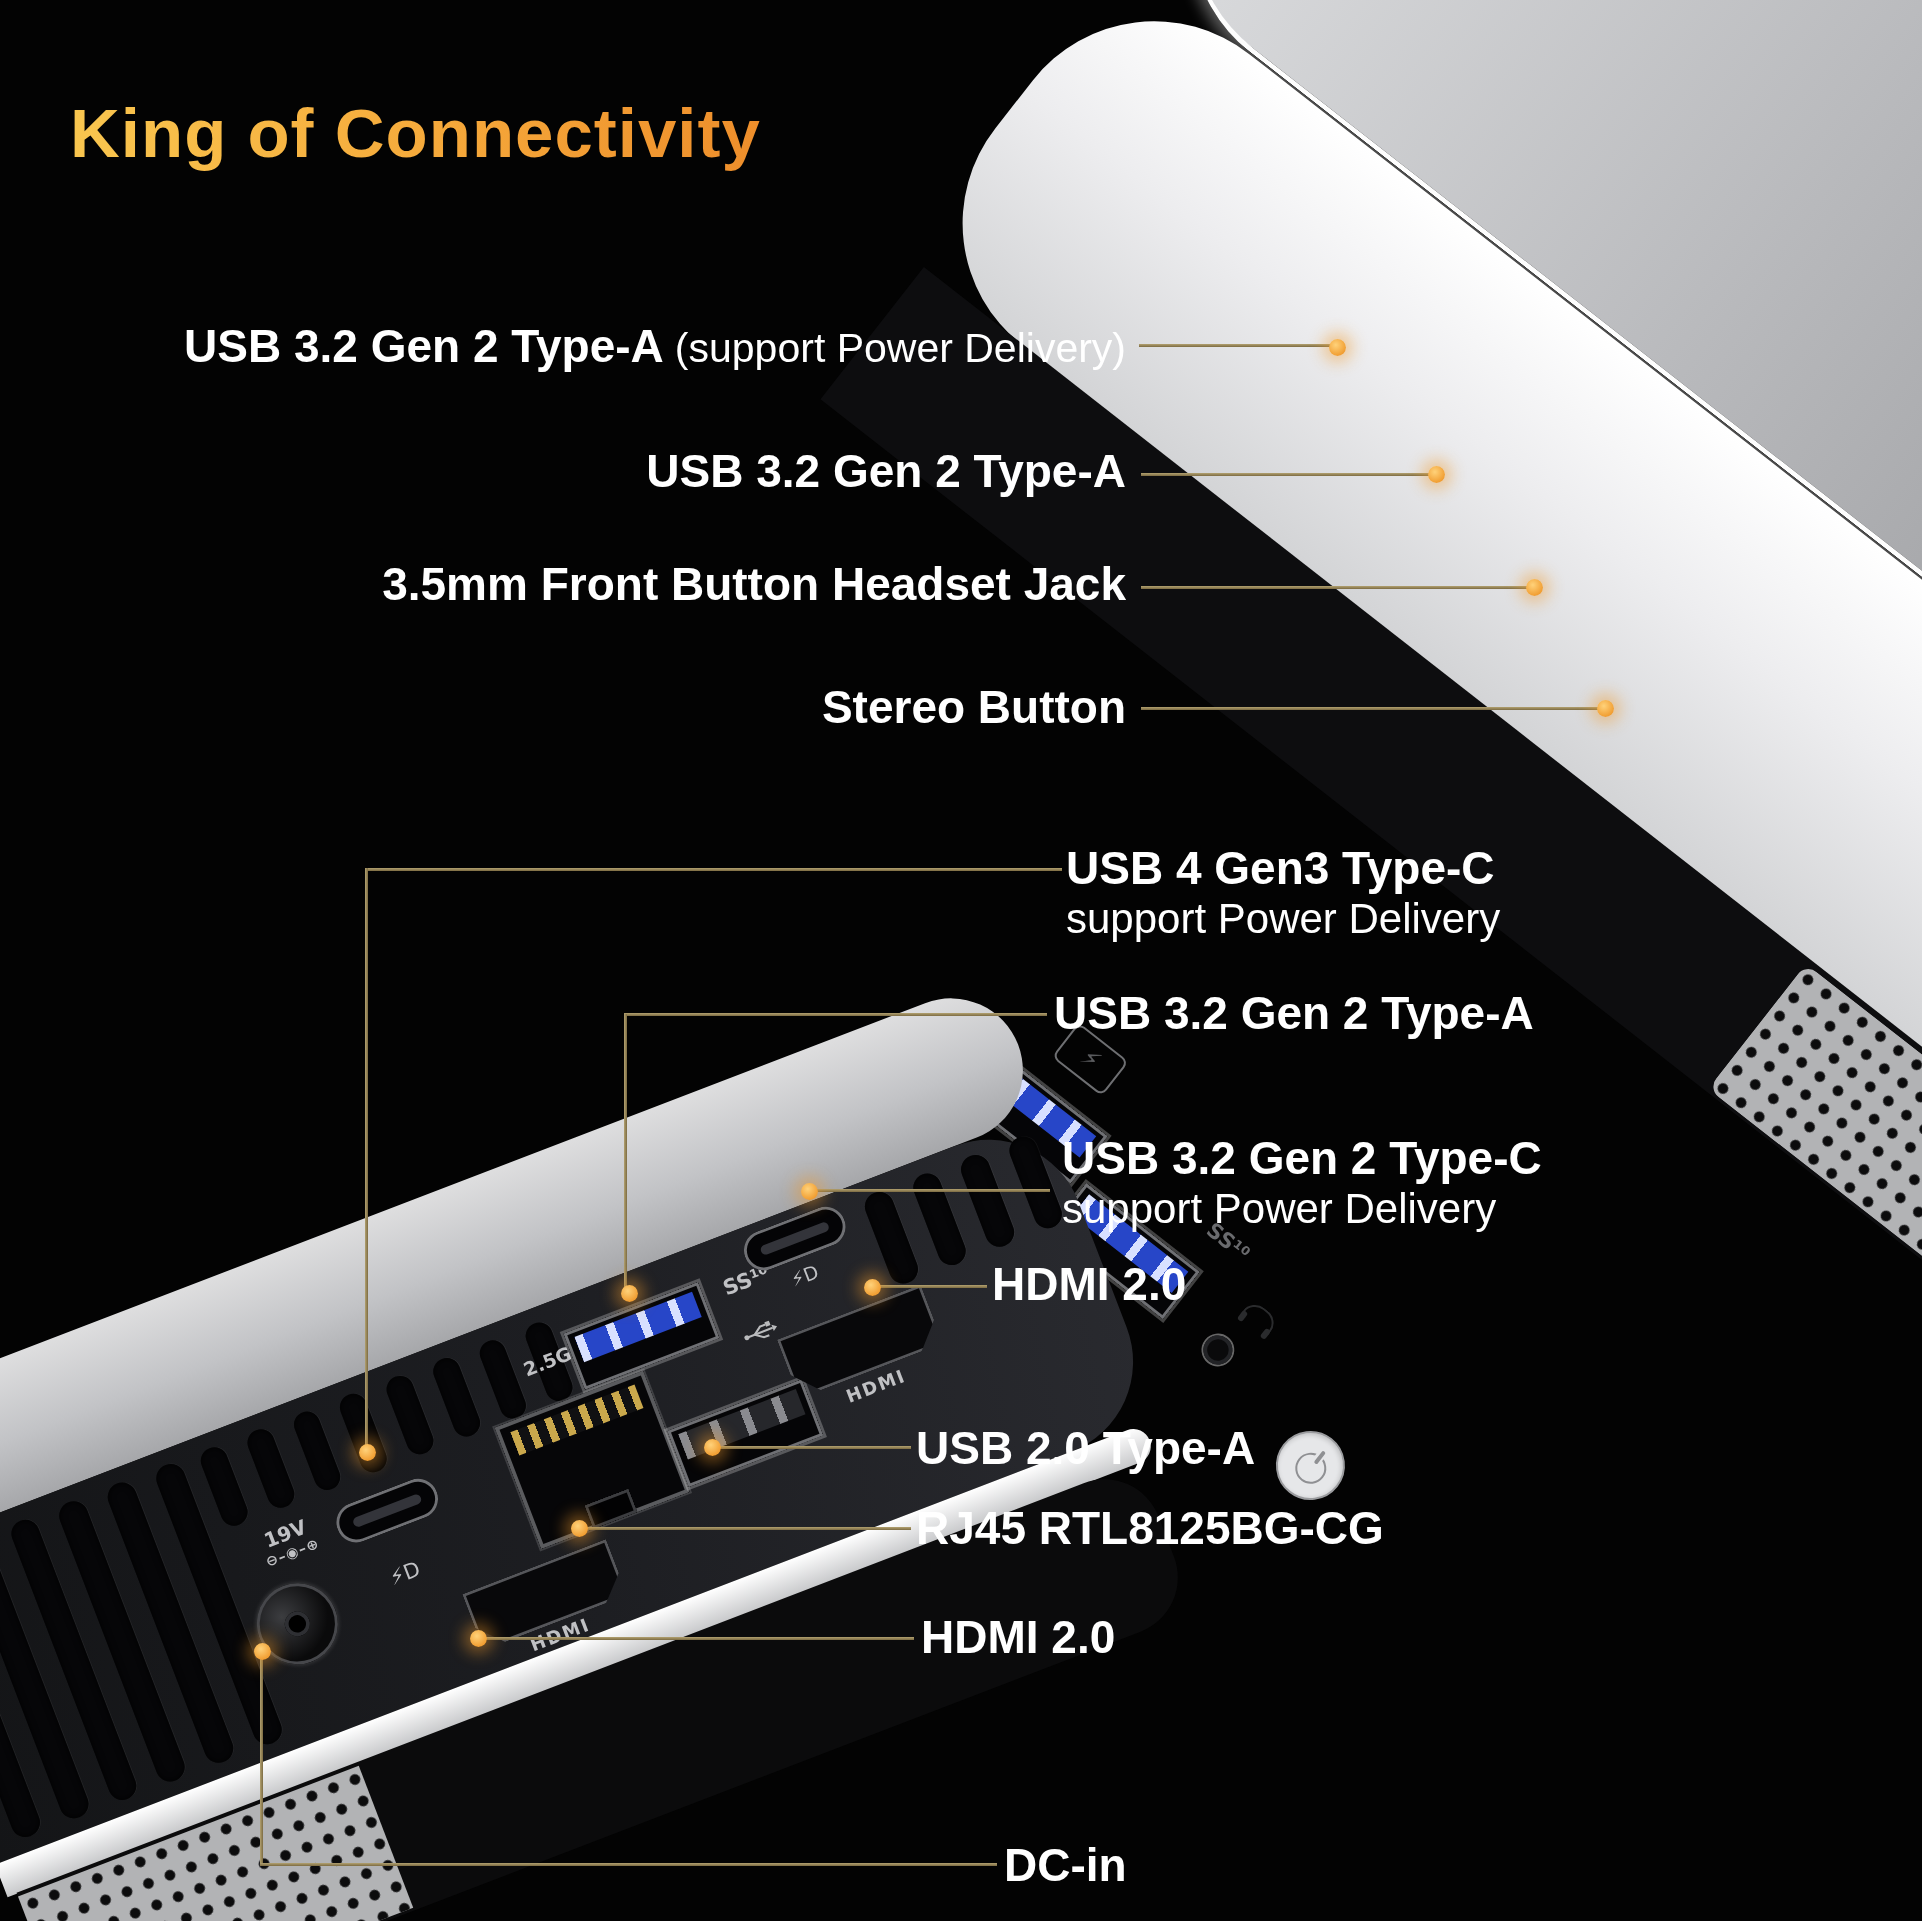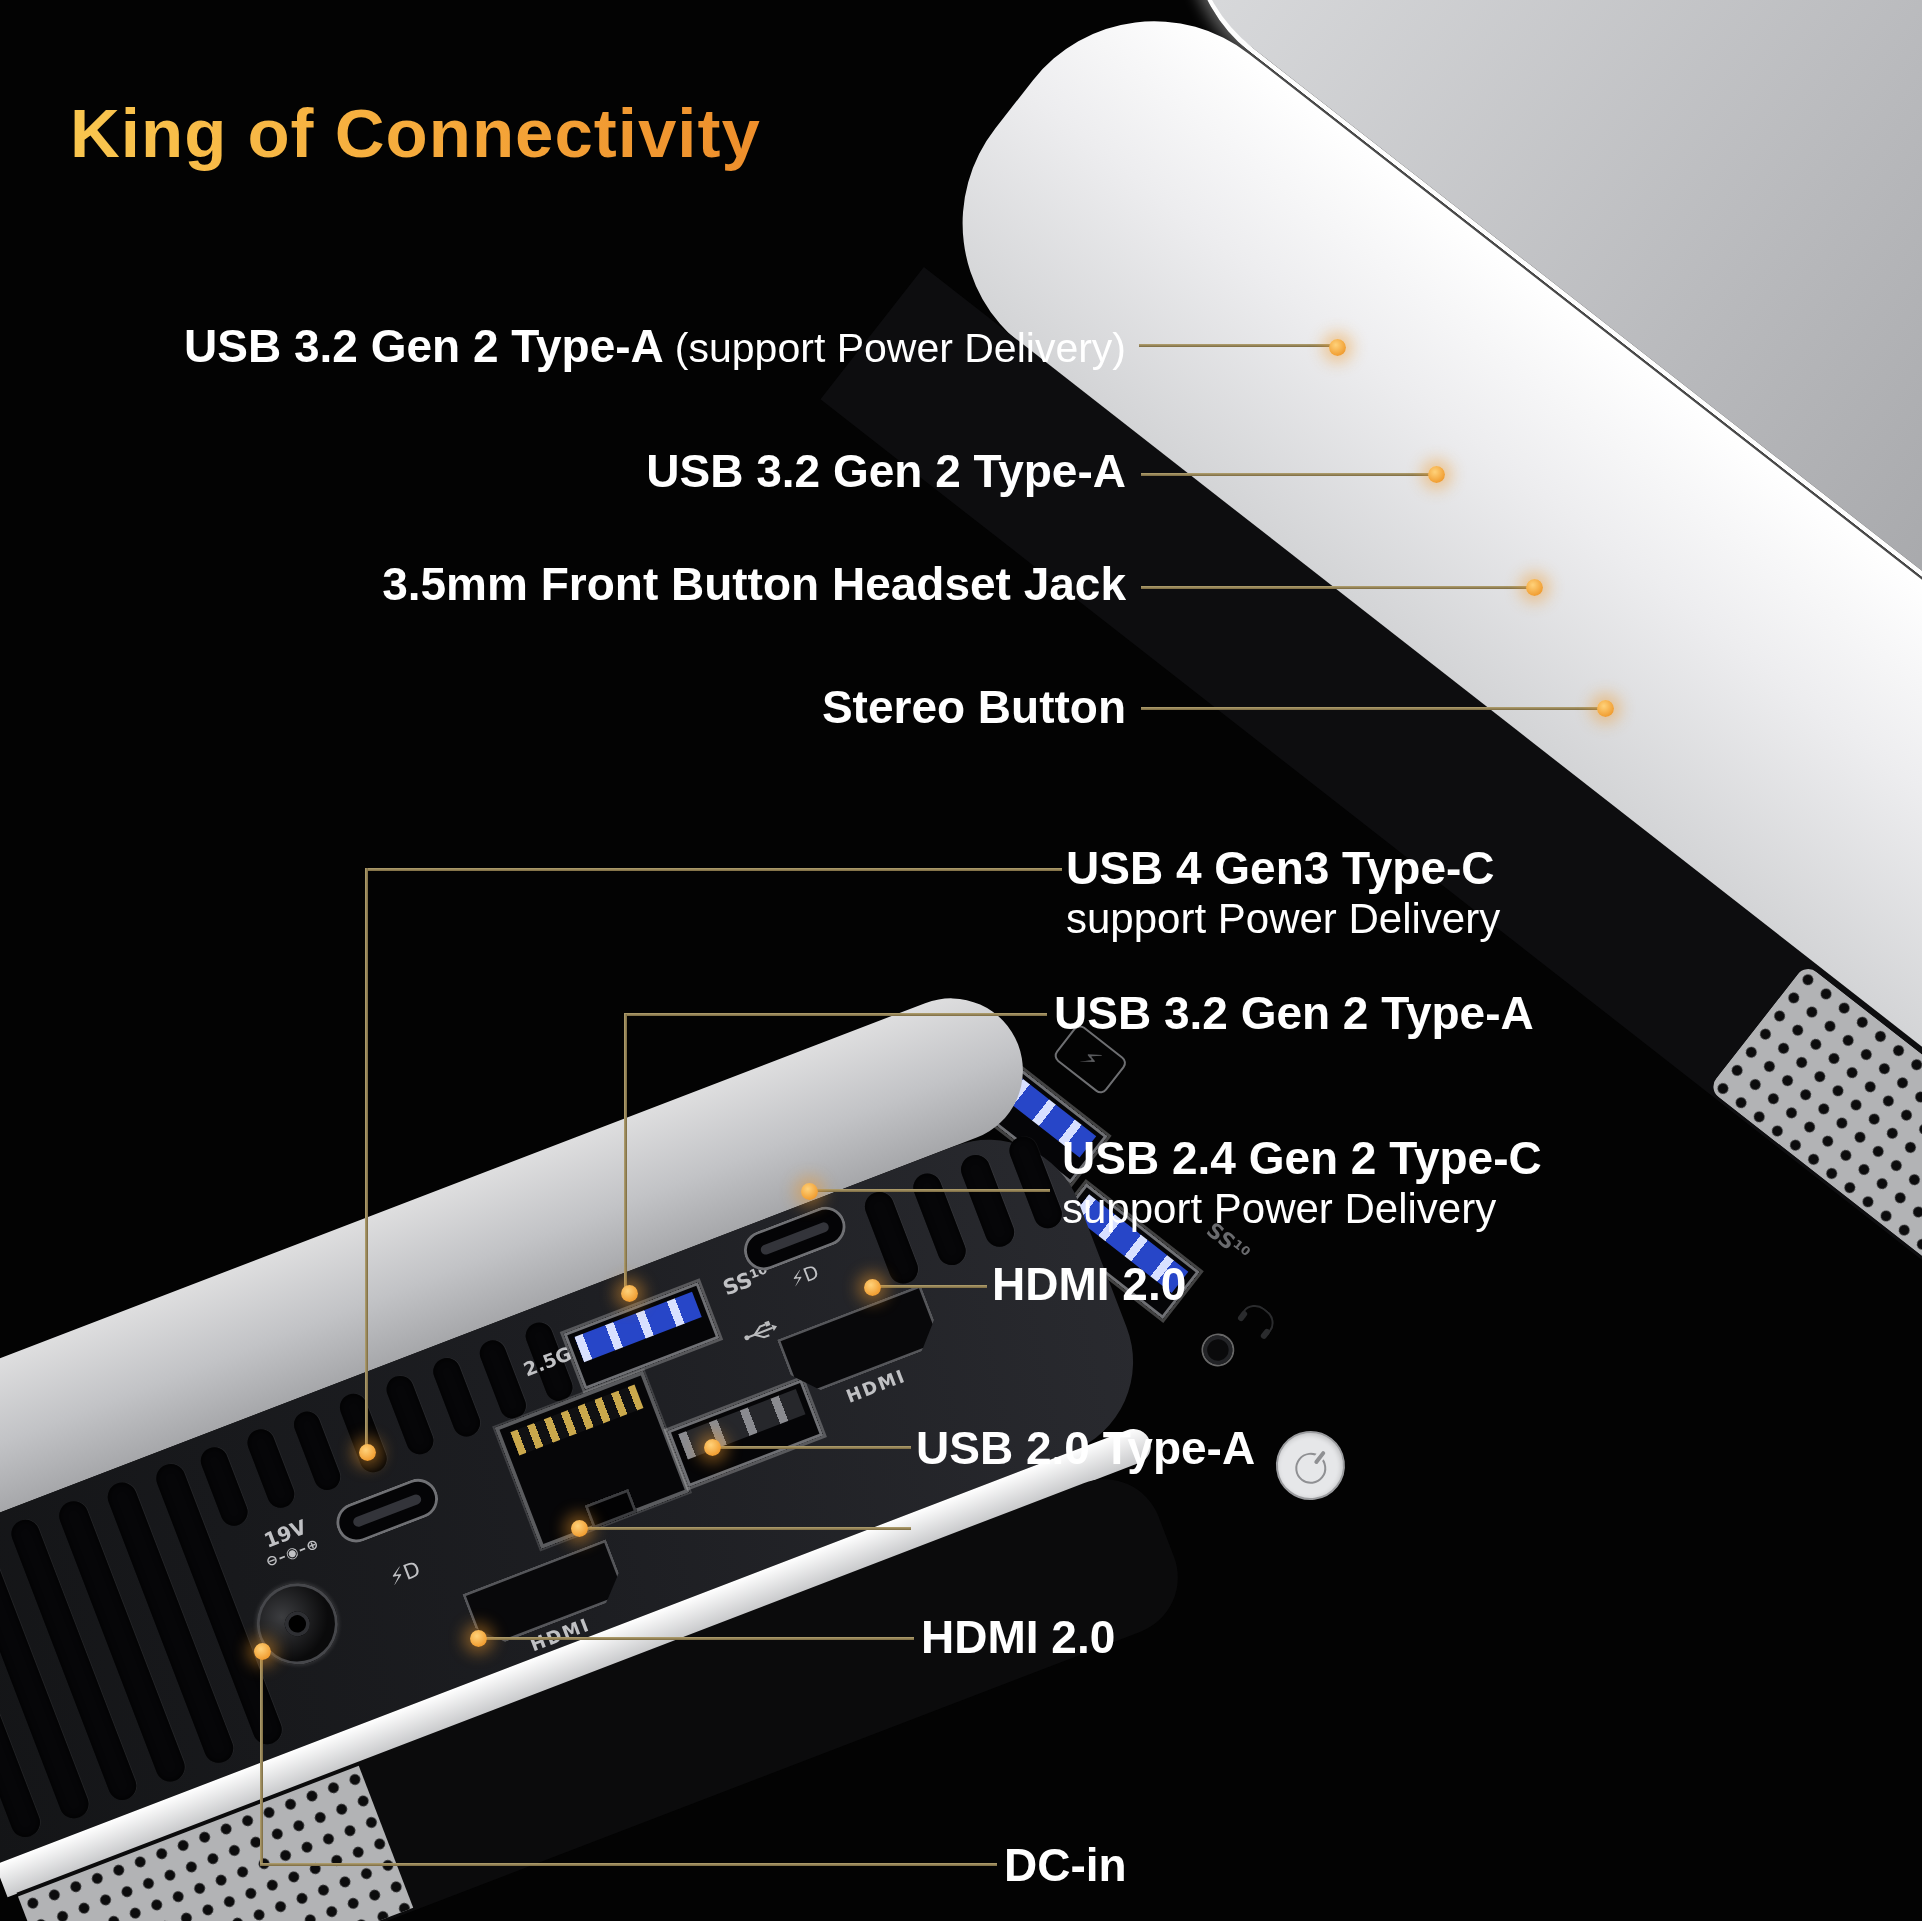--- a/index.html
+++ b/index.html
@@ -245,34 +245,35 @@
   </div>
 
   <div class="ln" style="left:624px;top:1013px;width:423px;"></div>
   <div class="lnv" style="left:624px;top:1014px;height:281px;"></div>
   <div class="dot" style="left:621px;top:1285px;"></div>
   <div class="lbl" style="left:1054px;top:1013px;">USB 3.2 Gen 2 Type-A</div>
 
   <div class="ln" style="left:813px;top:1189px;width:237px;"></div>
   <div class="dot" style="left:801px;top:1183px;"></div>
   <div class="lblblock" style="left:1062px;top:1132px;width:538px;">
-    <div class="t">USB 2.4 Gen 2 Type-C</div>
+    <div class="t">USB 3.2 Gen 2 Type-C</div>
     <div class="s">support Power Delivery</div>
   </div>
 
   <div class="ln" style="left:875px;top:1285px;width:112px;"></div>
   <div class="dot" style="left:864px;top:1279px;"></div>
   <div class="lbl" style="left:992px;top:1284px;">HDMI 2.0</div>
 
   <div class="ln" style="left:716px;top:1446px;width:195px;"></div>
   <div class="dot" style="left:704px;top:1439px;"></div>
   <div class="lbl" style="left:916px;top:1448px;">USB 2.0 Type-A</div>
 
   <div class="ln" style="left:582px;top:1527px;width:329px;"></div>
   <div class="dot" style="left:571px;top:1520px;"></div>
+  <div class="lbl" style="left:916px;top:1528px;">RJ45 RTL8125BG-CG</div>
 
   <div class="ln" style="left:481px;top:1637px;width:433px;"></div>
   <div class="dot" style="left:470px;top:1630px;"></div>
   <div class="lbl" style="left:921px;top:1637px;">HDMI 2.0</div>
 
   <div class="lnv" style="left:260px;top:1651px;height:213px;"></div>
   <div class="ln" style="left:260px;top:1863px;width:737px;"></div>
   <div class="dot" style="left:254px;top:1643px;"></div>
   <div class="lbl" style="left:1004px;top:1865px;">DC-in</div>
 

